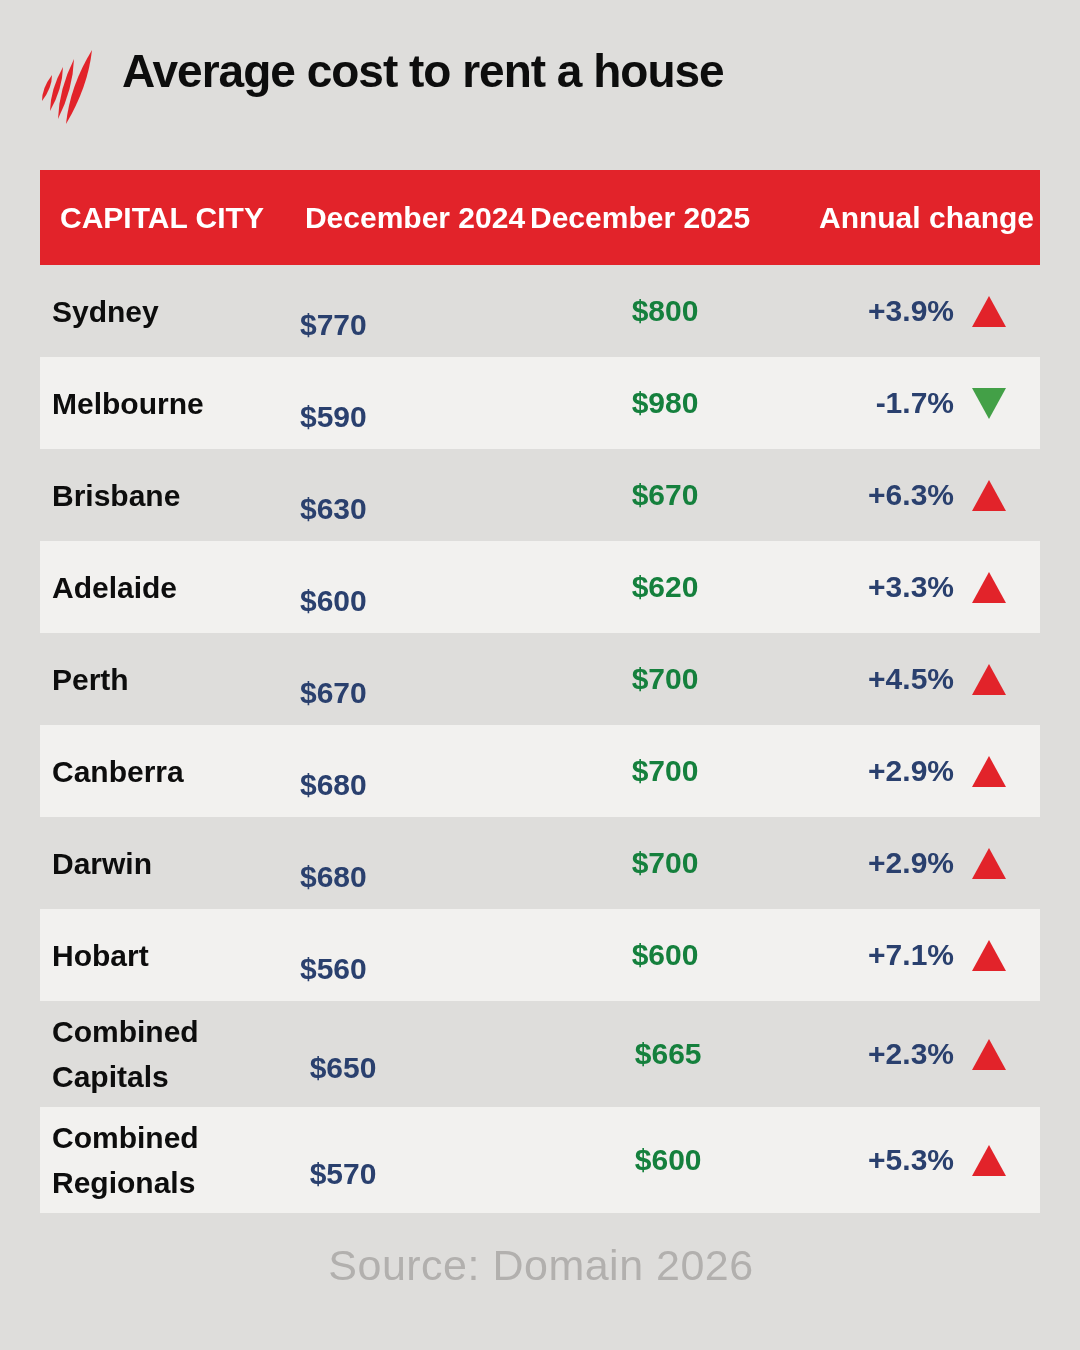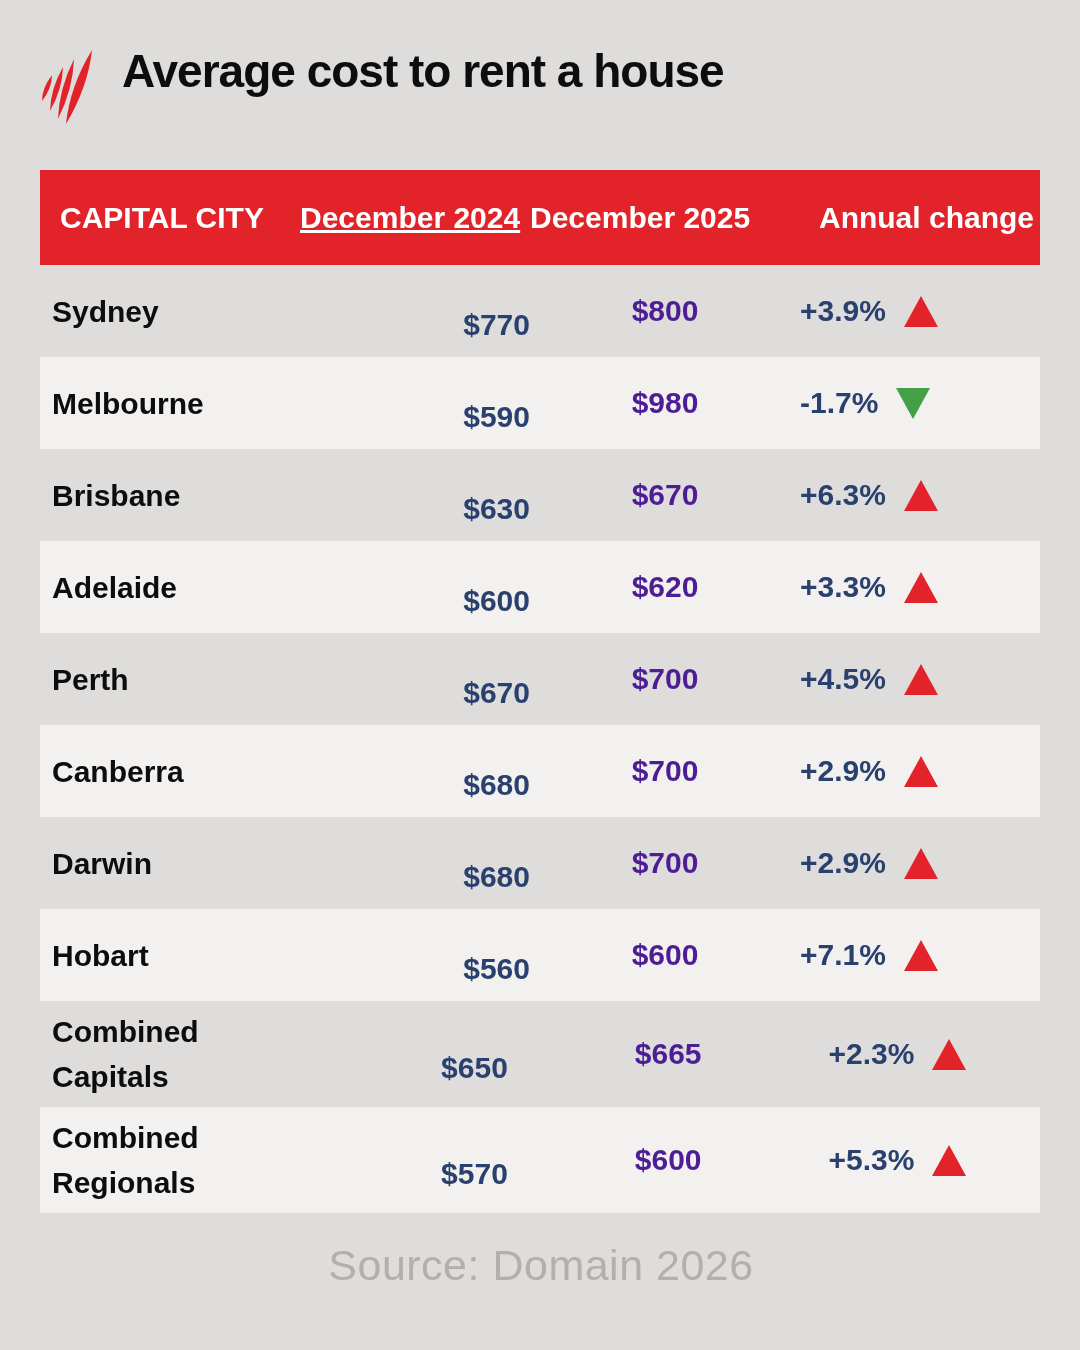--- a/index.html
+++ b/index.html
@@ -37,30 +37,31 @@
   .row {
     display: flex;
     align-items: center;
     height: 92px;
     font-size: 30px;
     font-weight: bold;
   }
   .row.light { background: #f2f1ef; }
   .row.tall { height: 106px; gap: 44px; }
   .col-city  { width: 260px; padding-left: 20px; }
-  .col-d24   { width: 230px; text-align: left; text-decoration: underline; }
+  .col-d24   { width: 230px; text-align: center; }
   .col-d25   { width: 270px; text-align: left; }
   .col-chg   { width: 240px; text-align: right; padding-right: 6px; }
   .cell-city { width: 260px; padding-left: 12px; color: #0d0d0d; line-height: 1.5; }
-  .cell-d24  { width: 230px; text-align: right; color: #2a406e; margin-top: 28px; }
-  .cell-d25  { width: 270px; text-align: center; color: #4c1d95; }
+  .cell-d24  { width: 230px; text-align: left; color: #2a406e; margin-top: 28px; }
+  .cell-d25  { width: 270px; text-align: center; color: #15803d; }
   .cell-chg  {
     width: 240px;
     display: flex;
     align-items: center;
+    justify-content: flex-end;
     padding-right: 34px;
     gap: 18px;
     color: #2a406e;
   }
   .tri { width: 0; height: 0; border-left: 17px solid transparent; border-right: 17px solid transparent; }
   .tri.up   { border-bottom: 31px solid #e2232a; }
   .tri.down { border-top: 31px solid #43a047; }
   .source {
     margin: 28px 40px 0 42px;
     font-size: 43px;

